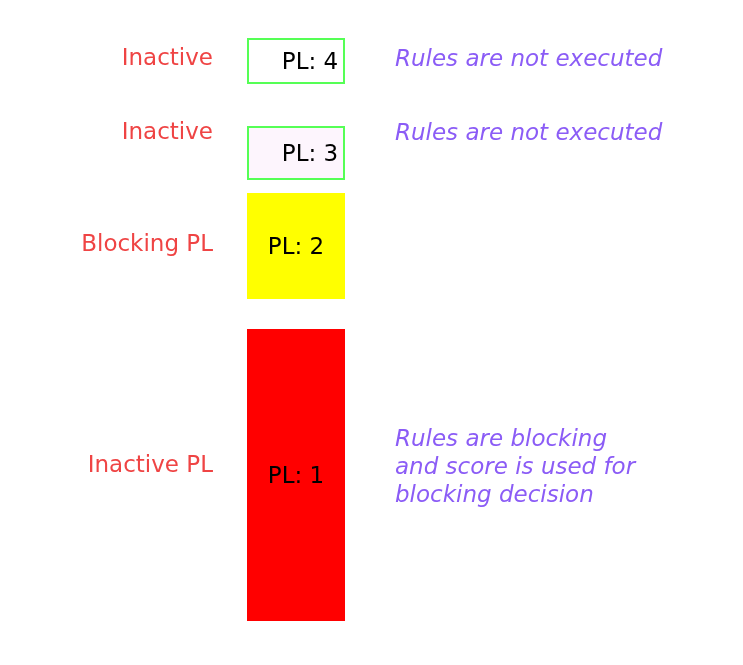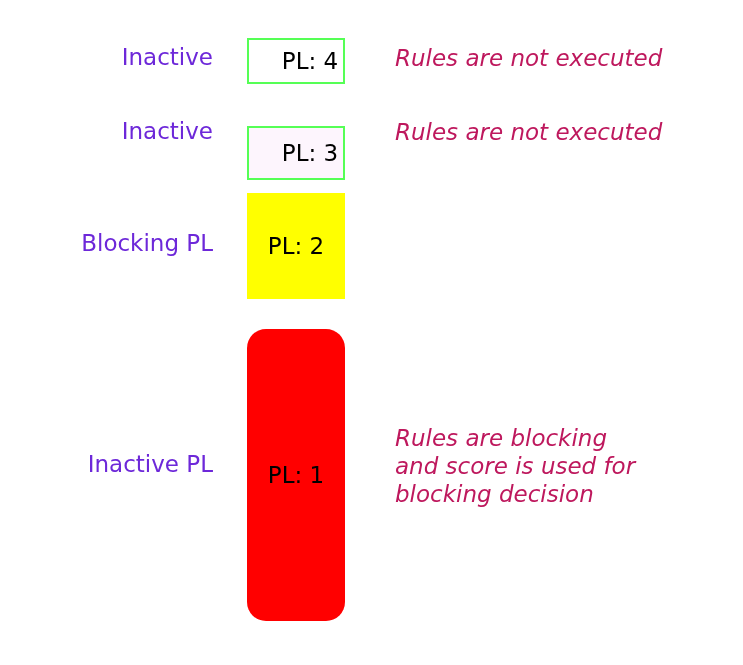--- a/index.html
+++ b/index.html
@@ -31,21 +31,21 @@
   }
 
   
   .state-label {
     position: absolute;
     left: 0;
     width: 213px;
     text-align: right;
     font-size: 23px;
     line-height: 1.05;
-    color: #6d28d9;
+    color: #ef4444;
     white-space: nowrap;
   }
 
   
   .pl-box {
     position: absolute;
     left: 247px;
     width: 98px;
     box-sizing: border-box;
     display: flex;
@@ -64,21 +64,21 @@
   }
 
   
   .desc {
     position: absolute;
     left: 395px;
     width: 330px;
     font-size: 23px;
     font-style: italic;
     line-height: 28px;
-    color: #be185d;
+    color: #8b5cf6;
   }
   .desc .line {
     display: block;
     white-space: nowrap;
   }
 
   
   #row-pl4 { top: 0; height: 100px; }
   #row-pl4 .state-label { top: 45px; }
   #row-pl4 .pl-box { top: 38px; height: 46px; }
@@ -89,21 +89,21 @@
   #row-pl3 .pl-box { top: 7px; height: 54px; margin-top: 19px; }
   #row-pl3 .desc { top: 18px; }
 
   #row-pl2 { top: 185px; height: 135px; }
   #row-pl2 .state-label { top: 46px; }
   #row-pl2 .pl-box { top: 8px; height: 106px; }
   #row-pl2 .desc { top: 18px; }
 
   #row-pl1 { top: 320px; height: 345px; }
   #row-pl1 .state-label { top: 132px; }
-  #row-pl1 .pl-box { top: 9px; height: 292px; border-radius: 19px; }
+  #row-pl1 .pl-box { top: 9px; height: 292px; }
   #row-pl1 .desc { top: 104px; }
 </style>
 </head>
 <body style="background: rgb(255, 255, 255);">
 
 <div id="diagram">
 
   <div class="row" id="row-pl4">
     <div class="state-label">Inactive</div>
     <div class="pl-box outlined" id="box-pl4" style="background: rgb(255, 255, 255); border: 2px solid rgb(85, 255, 85);">

